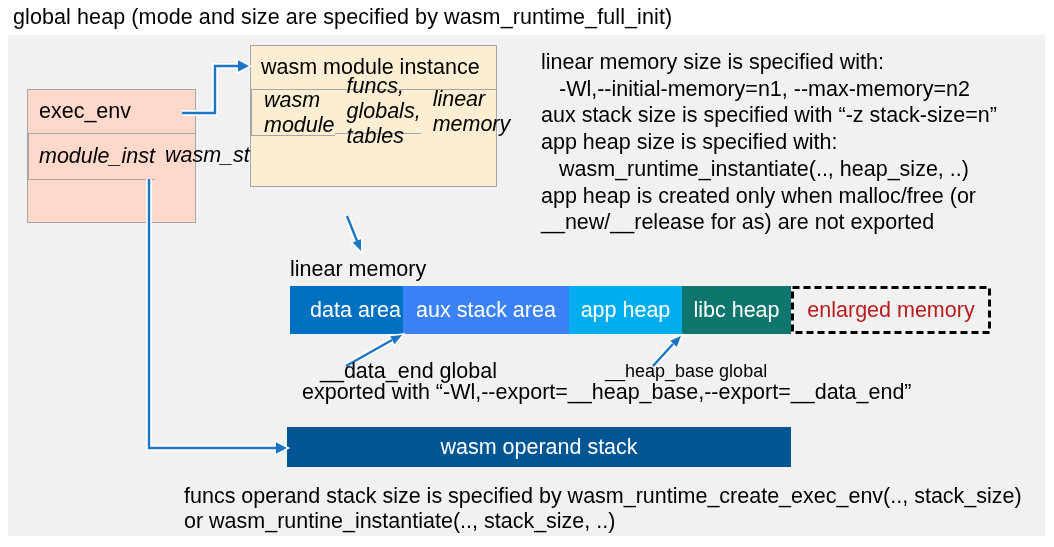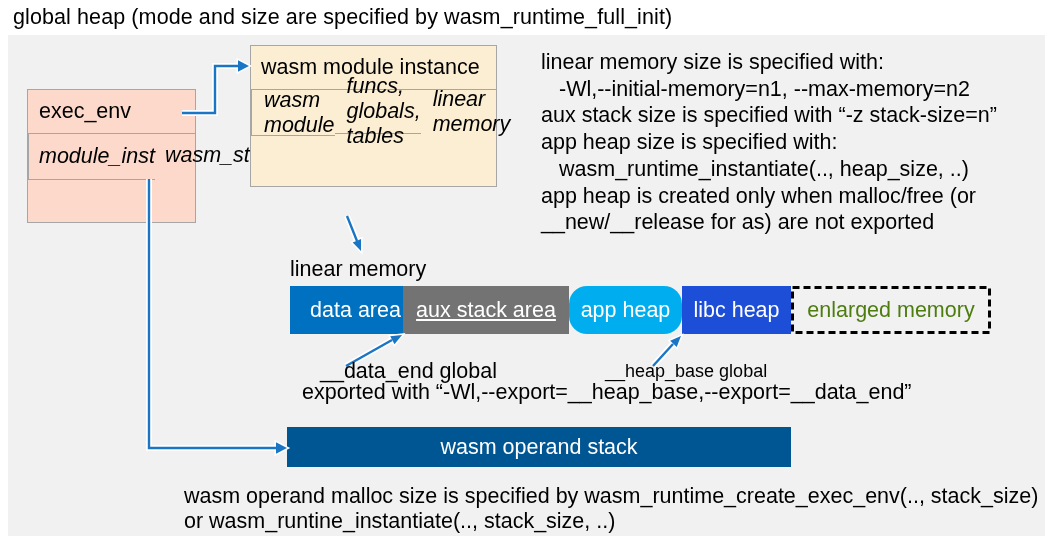--- a/index.html
+++ b/index.html
@@ -120,43 +120,43 @@
     <div class="ind">wasm_runtime_instantiate(.., heap_size, ..)</div>
     <div>app heap is created only when malloc/free (or</div>
     <div>__new/__release for as) are not exported</div>
   </div>
 
   <div class="abs" id="linmem-label">linear memory</div>
 
   <div class="seg" id="seg-data" style="background-color: rgb(0, 112, 192);">
     <span>data area</span>
   </div>
-  <div class="seg" id="seg-aux" style="background-color: #737373; text-decoration: underline;">
+  <div class="seg" id="seg-aux" style="background-color: #3b82f6;">
     <span>aux stack area</span>
   </div>
-  <div class="seg" id="seg-app" style="background-color: rgb(0, 174, 239); border-radius: 18px;">
+  <div class="seg" id="seg-app" style="background-color: rgb(0, 174, 239);">
     <span>app heap</span>
   </div>
-  <div class="seg" id="seg-libc" style="background-color: #1d4ed8;">
+  <div class="seg" id="seg-libc" style="background-color: #0f766e;">
     <span>libc heap</span>
   </div>
-  <div id="seg-enlarged" style="color: #4d7c0f;">
+  <div id="seg-enlarged" style="color: #b91c1c;">
     <span>enlarged memory</span>
   </div>
 
   <div class="abs" id="lbl-dataend">__data_end global</div>
   <div class="abs" id="lbl-heapbase">__heap_base global</div>
   <div class="abs" id="lbl-export">exported with “-Wl,--export=__heap_base,--export=__data_end”</div>
 
   <div class="abs" id="operand-box" style="background-color: rgb(0, 86, 147);">
     <span>wasm operand stack</span>
   </div>
 
   <div class="abs" id="notes-bottom">
-    <div>wasm operand malloc size is specified by wasm_runtime_create_exec_env(.., stack_size)</div>
+    <div>funcs operand stack size is specified by wasm_runtime_create_exec_env(.., stack_size)</div>
     <div>or wasm_runtine_instantiate(.., stack_size, ..)</div>
   </div>
 
   <svg class="abs" id="overlay" width="1054" height="547" viewBox="0 0 1054 547" fill="none">
 
     <polyline points="182,113 215,113 215,66 239,66" stroke-width="6" fill="none" stroke="#ffffff"></polyline>
     <polygon points="249,66 238,60.2 238,71.8" stroke-width="3" fill="none" stroke="#ffffff"></polygon>
     <polyline points="182,113 215,113 215,66 239,66" stroke-width="2.4" fill="none" stroke="#1a75c4"></polyline>
     <polygon points="249,66 238,60.2 238,71.8" fill="#1a75c4"></polygon>
 

